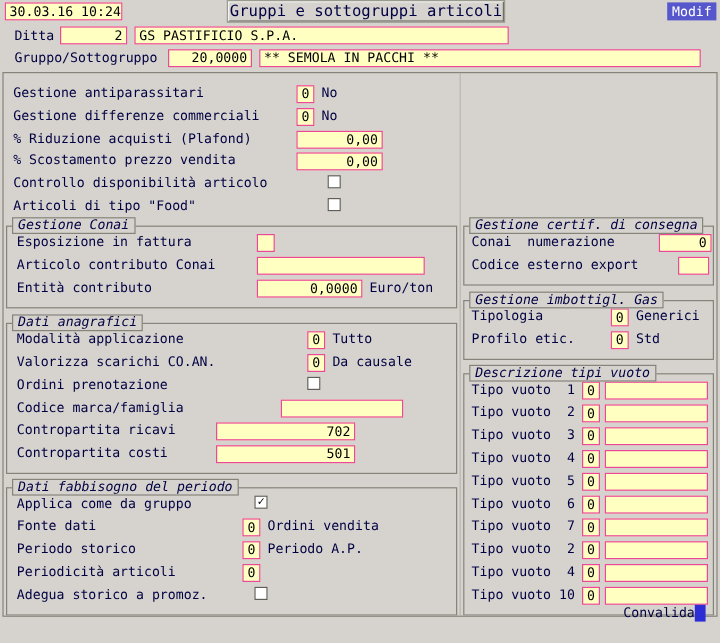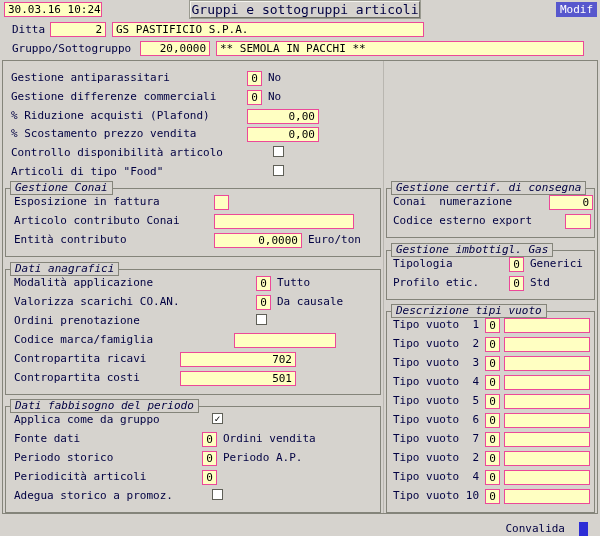--- a/index.html
+++ b/index.html
@@ -80,22 +80,22 @@
     padding:6px 0 4px;
   }
   .legend {
     position:absolute; top:-8px; left:4px; height:14px;
     background:#d6d3ce; border:1px solid #84847a; padding:0 4px;
     font-style:italic; line-height:12px; white-space:pre; color:#000042;
   }
   .mt4{margin-top:4px}.mt12{margin-top:12px}.mt11{margin-top:11px}
 
   .footer {
-    position:absolute; bottom:0; right:12px;
-    display:flex; align-items:center; gap:14px; height:15px;
+    position:absolute; bottom:18px; right:12px;
+    display:flex; align-items:center; height:15px;
   }
   .cursor-block { width:9px; height:14px; background:#2d2dd6; }
 </style>
 </head>
 <body>
 
 <span class="field w98 datetime">30.03.16 10:24</span>
 <button class="title-btn">Gruppi e sottogruppi articoli</button>
 <span class="mode-badge">Modif</span>
 

